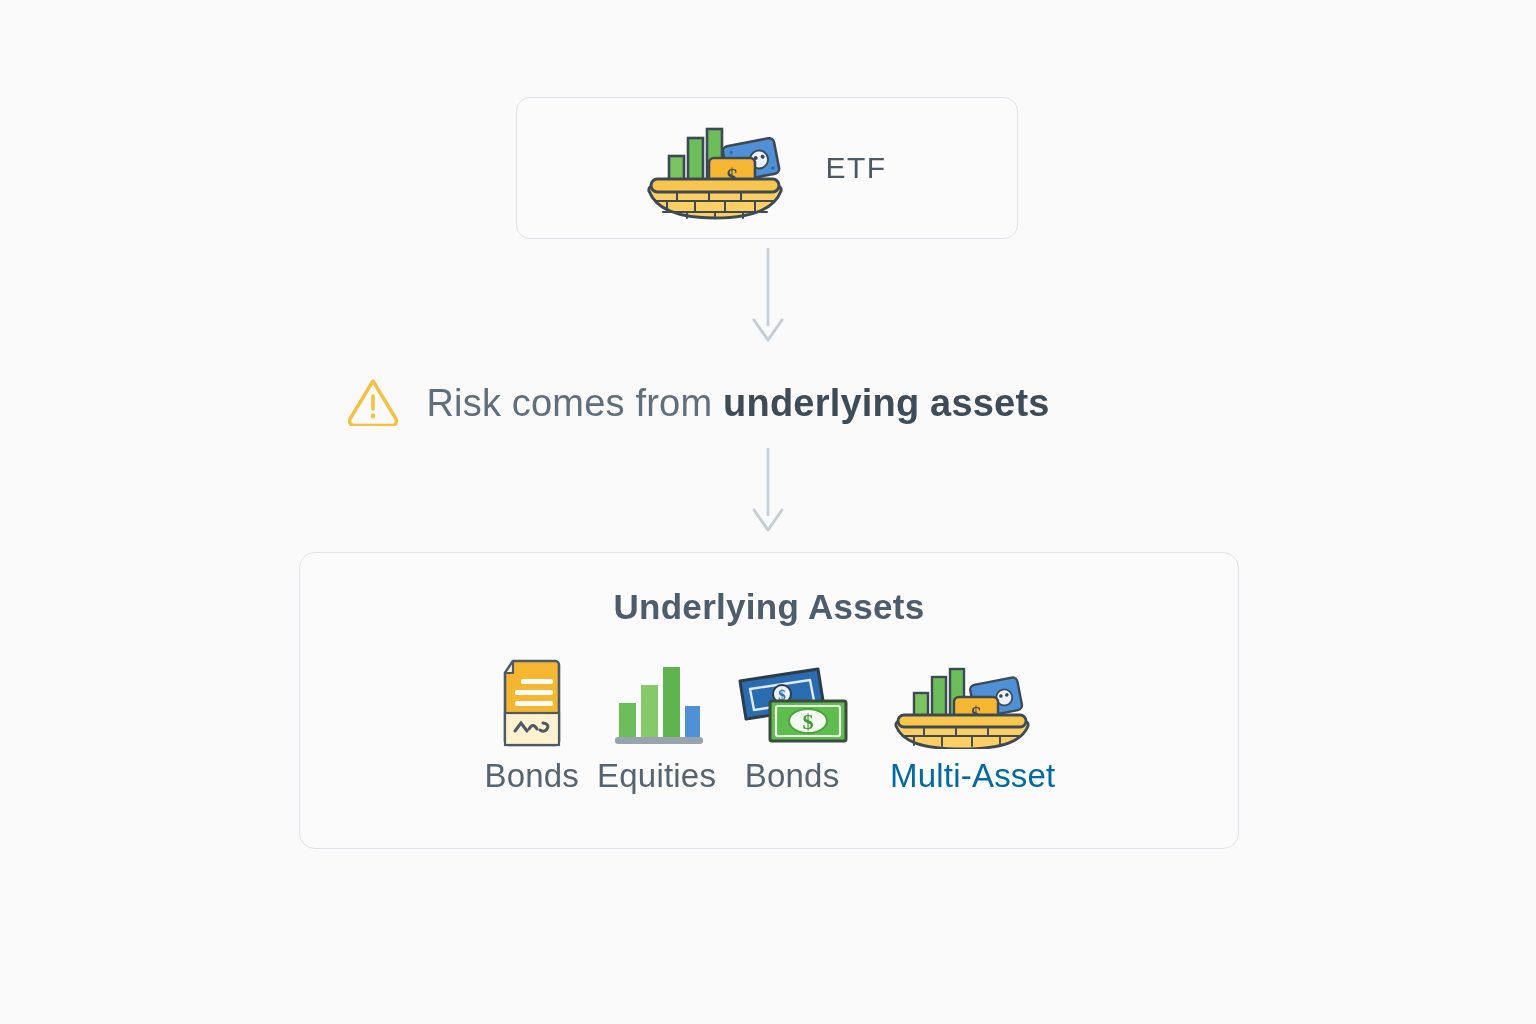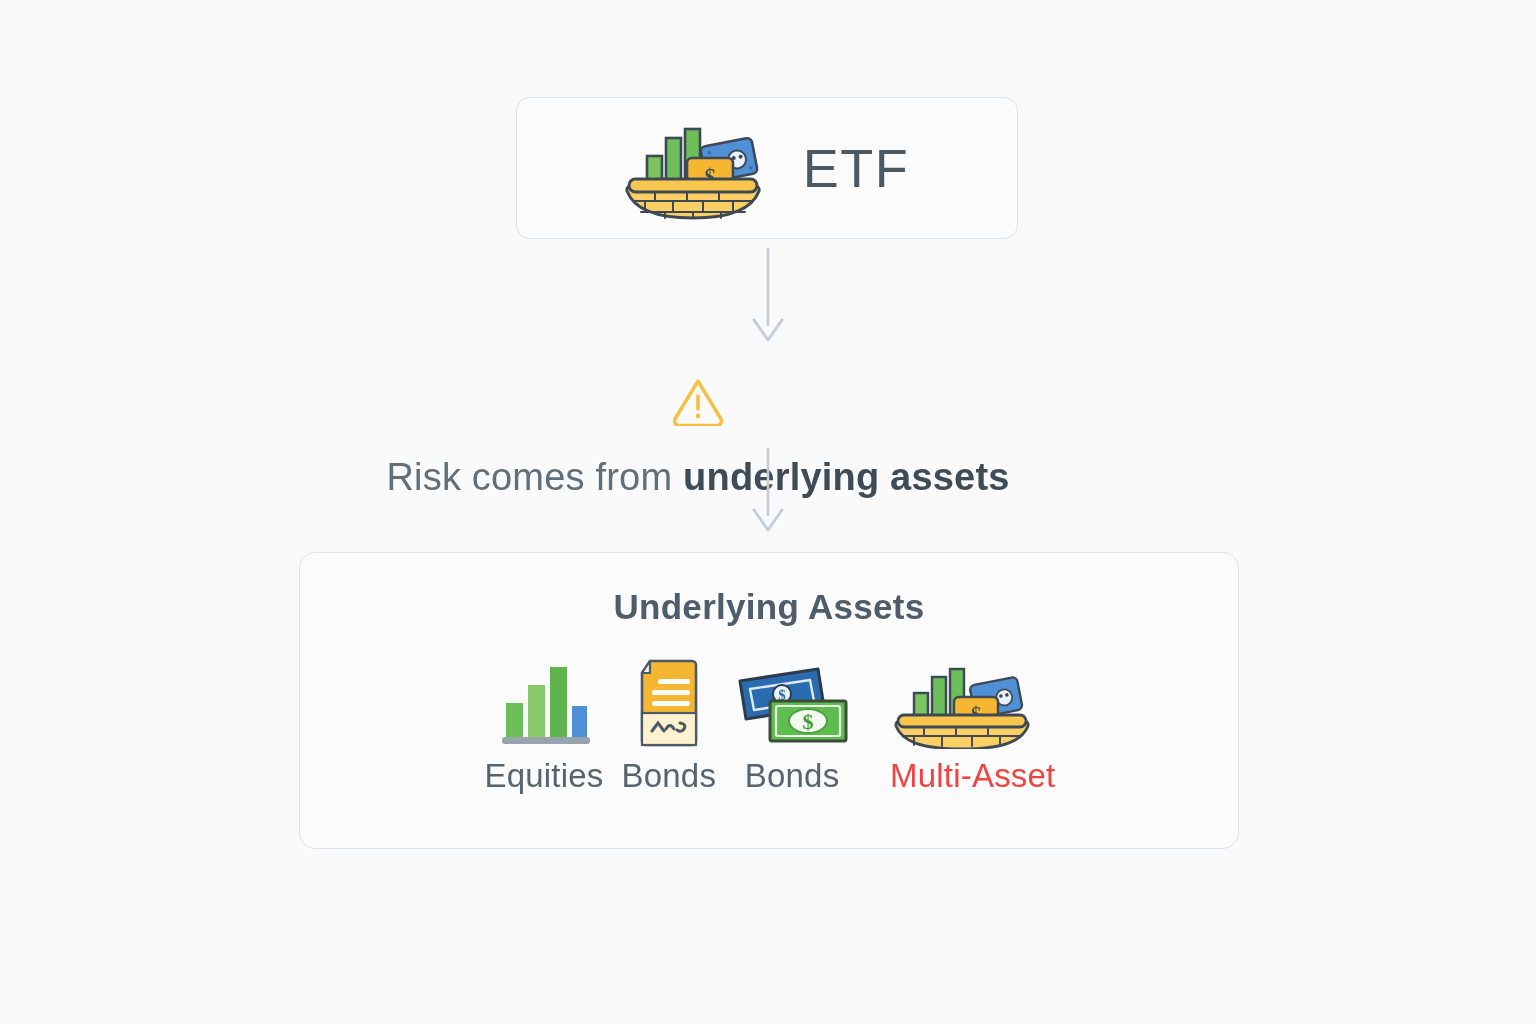--- a/index.html
+++ b/index.html
@@ -29,21 +29,21 @@
     border: 1.6px solid #dde3ea;
     border-radius: 14px;
     background: #fbfbfc;
     box-sizing: border-box;
     display: flex;
     align-items: center;
     justify-content: center;
     gap: 42px;
   }
   .etf-label {
-    font-size: 54px;
+    font-size: 30px;
     color: #4b5a65;
     letter-spacing: 1.5px;
     font-weight: 400;
   }
 
   
   .arrow {
     position: absolute;
     left: 742px;
     width: 52px;
@@ -54,21 +54,20 @@
   
   .risk-row {
     position: absolute;
     left: 0;
     top: 376px;
     width: 1396px;
     display: flex;
     align-items: center;
     justify-content: center;
     gap: 26px;
-    flex-direction: column;
   }
   .risk-text {
     font-size: 38px;
     color: #5f6f7c;
     white-space: nowrap;
     letter-spacing: 0.2px;
   }
   .risk-text b {
     color: #3e4c58;
     font-weight: 700;
@@ -117,21 +116,21 @@
     display: flex;
     align-items: flex-end;
     justify-content: center;
   }
   .asset-label {
     font-size: 33px;
     color: #55646f;
     white-space: nowrap;
     letter-spacing: 0.2px;
   }
-  .asset-label.muted { color: #ef4444; margin-left: 22px; }
+  .asset-label.muted { color: #0369a1; margin-left: 22px; }
 </style>
 </head>
 <body>
 
 <div class="stage">
 
   <div class="etf-card">
 
     <span class="asset-icon" style="height:104px;">
       <svg width="136" height="104" viewBox="0 0 136 104">
@@ -199,46 +198,46 @@
   </div>
 
   <div class="assets-panel">
 
     <div class="assets-title">Underlying Assets</div>
 
     <div class="assets-row">
 
       <div class="asset-item">
         <span class="asset-icon">
-          <svg width="100" height="90" viewBox="0 0 100 90">
-            <rect x="12" y="44" width="17" height="34" fill="#6cbe5a"></rect>
-            <rect x="34" y="26" width="17" height="52" fill="#86c96a"></rect>
-            <rect x="56" y="8" width="17" height="70" fill="#5fb44f"></rect>
-            <rect x="78" y="47" width="15" height="31" fill="#4f90d6"></rect>
-            <rect x="8" y="78" width="88" height="7" rx="3" fill="#97a3ad"></rect>
-          </svg>
-        </span>
-        <span class="asset-label">Equities</span>
-      </div>
-
-      <div class="asset-item">
-        <span class="asset-icon">
           <svg width="82" height="92" viewBox="0 0 82 92">
             <path d="M22 4 h42 a4 4 0 0 1 4 4 v76 a4 4 0 0 1 -4 4 H18 a4 4 0 0 1 -4 -4 V16 Z" fill="#f5b731" stroke="#4a5a66" stroke-width="2.6" stroke-linejoin="round"></path>
             <path d="M22 4 L14 16 h8 Z" fill="#fdf3d8" stroke="#4a5a66" stroke-width="2.2" stroke-linejoin="round"></path>
             <g fill="#fffdf6">
               <rect x="30" y="22" width="32" height="5" rx="2"></rect>
               <rect x="24" y="33" width="38" height="5" rx="2"></rect>
               <rect x="24" y="44" width="38" height="5" rx="2"></rect>
             </g>
             <rect x="14" y="56" width="54" height="32" fill="#fdf1cf" stroke="#4a5a66" stroke-width="2.2"></rect>
             <path d="M24 74 l6 -8 l6 8 M38 72 q4 -7 8 0 M52 66 q7 1 4 6 q-3 4 -7 1" fill="none" stroke="#4a5a66" stroke-width="3" stroke-linecap="round"></path>
           </svg>
         </span>
         <span class="asset-label">Bonds</span>
+      </div>
+
+      <div class="asset-item">
+        <span class="asset-icon">
+          <svg width="100" height="90" viewBox="0 0 100 90">
+            <rect x="12" y="44" width="17" height="34" fill="#6cbe5a"></rect>
+            <rect x="34" y="26" width="17" height="52" fill="#86c96a"></rect>
+            <rect x="56" y="8" width="17" height="70" fill="#5fb44f"></rect>
+            <rect x="78" y="47" width="15" height="31" fill="#4f90d6"></rect>
+            <rect x="8" y="78" width="88" height="7" rx="3" fill="#97a3ad"></rect>
+          </svg>
+        </span>
+        <span class="asset-label">Equities</span>
       </div>
 
 
       <div class="asset-item">
         <span class="asset-icon">
           <svg width="116" height="92" viewBox="0 0 116 92">
 
             <path d="M6 24 L84 12 L90 50 L12 62 Z" fill="#2b6cb0" stroke="#2c3c4a" stroke-width="3" stroke-linejoin="round"></path>
             <path d="M16 32 L76 23 L80 44 L20 53 Z" fill="none" stroke="#dfeaf5" stroke-width="2.4" stroke-linejoin="round"></path>
             <circle cx="48" cy="37" r="9" fill="#eaf2fb" stroke="#2c3c4a" stroke-width="2"></circle>

